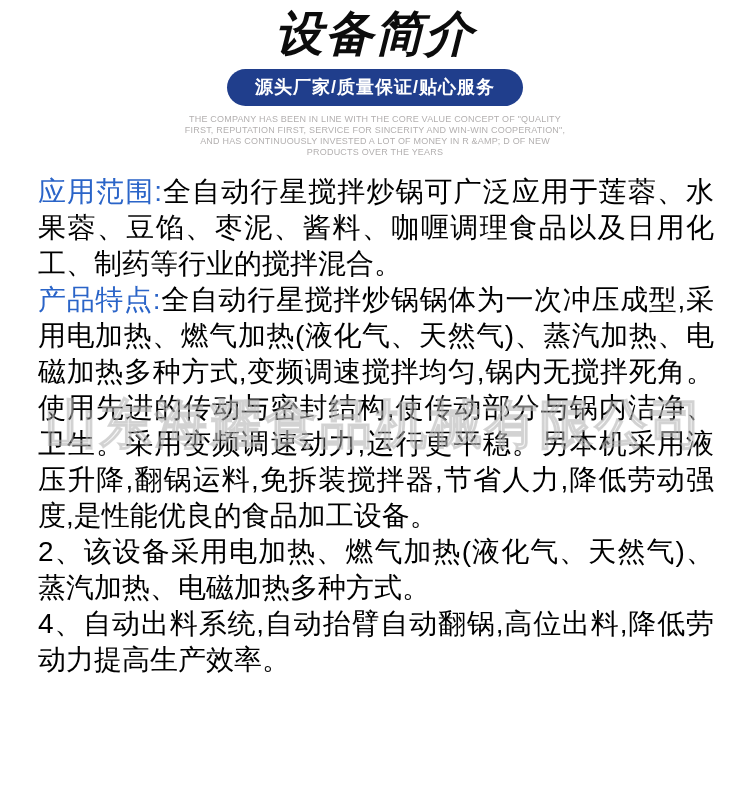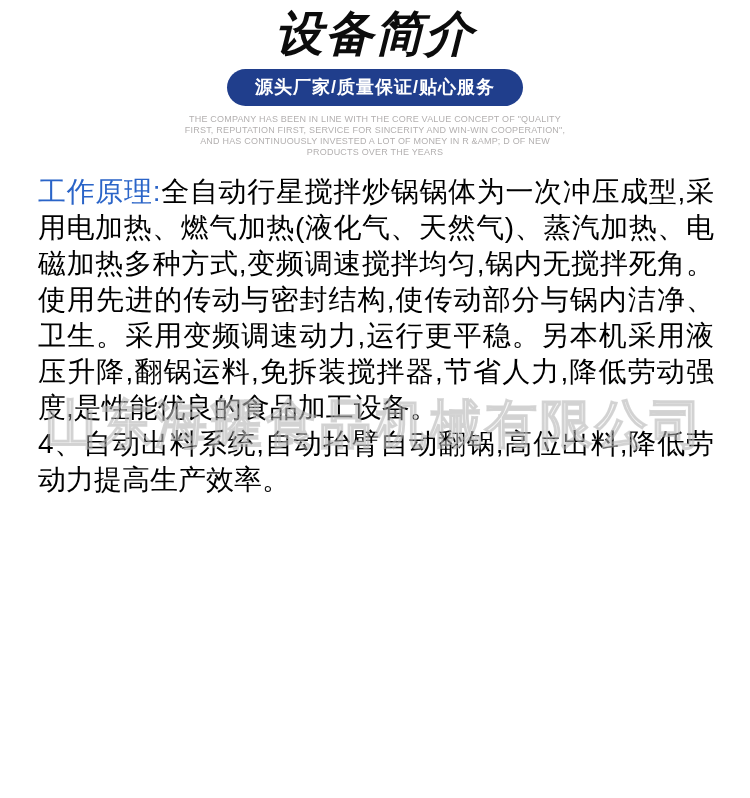--- a/index.html
+++ b/index.html
@@ -93,23 +93,25 @@
   <h1 class="title">设备简介</h1>
 
   <div class="pill">源头厂家/质量保证/贴心服务</div>
 
   <p class="tagline">THE COMPANY HAS BEEN IN LINE WITH THE CORE VALUE CONCEPT OF "QUALITY FIRST, REPUTATION FIRST, SERVICE FOR SINCERITY AND WIN-WIN COOPERATION", AND HAS CONTINUOUSLY INVESTED A LOT OF MONEY IN R &amp;AMP; D OF NEW PRODUCTS OVER THE YEARS</p>
 
   <div class="watermark">山东海耀食品机械有限公司</div>
 
   <div class="copy">
 
+    <p><span class="sec-label">应用范围:</span><span>全自动行星搅拌炒锅可广泛应用于莲蓉、水果蓉、豆馅、枣泥、酱料、咖喱调理食品以及日用化工、制药等行业的搅拌混合。</span></p>
 
-    <p><span class="sec-label">工作原理:</span><span>全自动行星搅拌炒锅锅体为一次冲压成型,采用电加热、燃气加热(液化气、天然气)、蒸汽加热、电磁加热多种方式,变频调速搅拌均匀,锅内无搅拌死角。使用先进的传动与密封结构,使传动部分与锅内洁净、卫生。采用变频调速动力,运行更平稳。另本机采用液压升降,翻锅运料,免拆装搅拌器,节省人力,降低劳动强度,是性能优良的食品加工设备。</span></p>
+    <p><span class="sec-label">产品特点:</span><span>全自动行星搅拌炒锅锅体为一次冲压成型,采用电加热、燃气加热(液化气、天然气)、蒸汽加热、电磁加热多种方式,变频调速搅拌均匀,锅内无搅拌死角。使用先进的传动与密封结构,使传动部分与锅内洁净、卫生。采用变频调速动力,运行更平稳。另本机采用液压升降,翻锅运料,免拆装搅拌器,节省人力,降低劳动强度,是性能优良的食品加工设备。</span></p>
 
 
 
+    <p class="feature">2、该设备采用电加热、燃气加热(液化气、天然气)、蒸汽加热、电磁加热多种方式。</p>
 
 
     <p class="feature">4、自动出料系统,自动抬臂自动翻锅,高位出料,降低劳动力提高生产效率。</p>
 
   </div>
 </div>
 
 </body></html>

